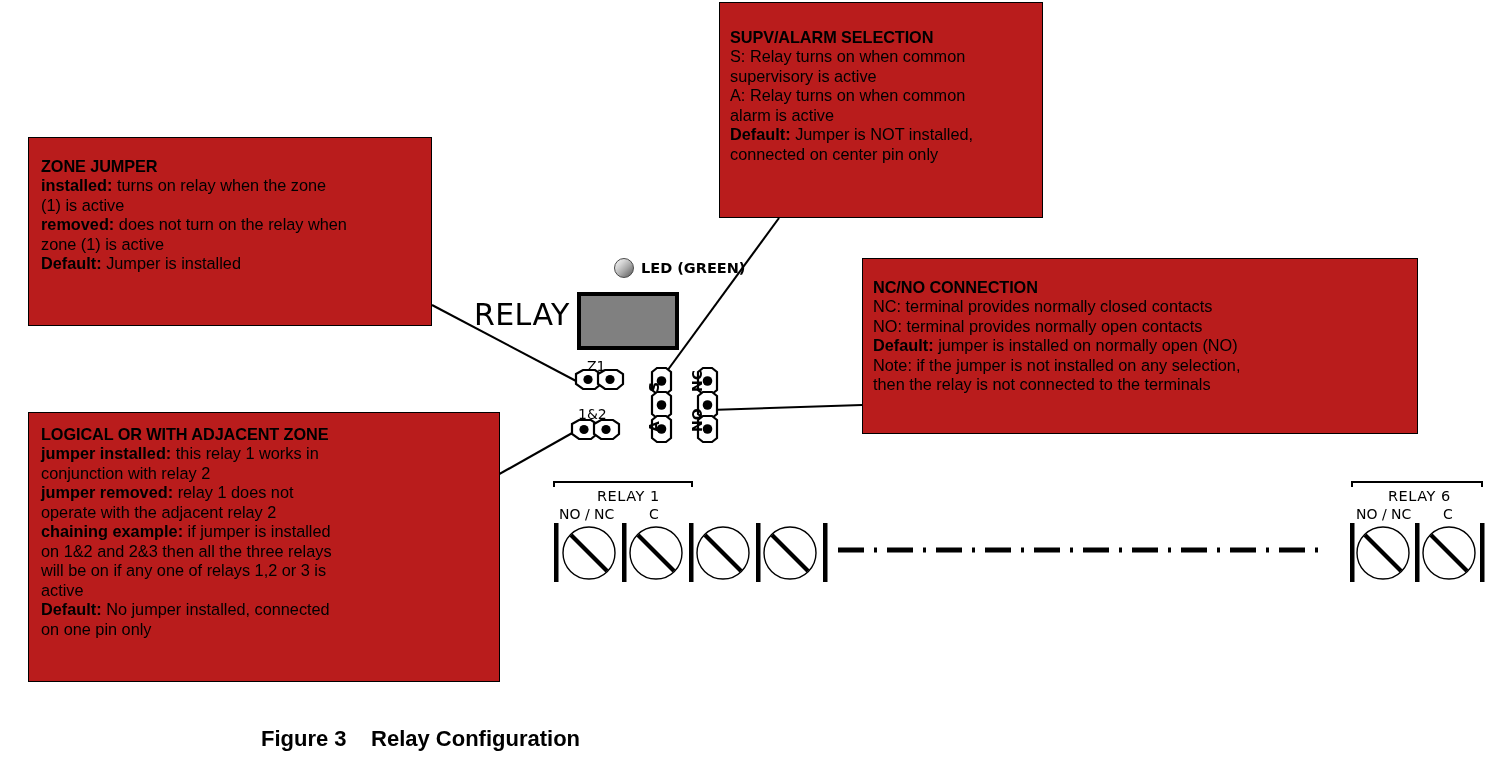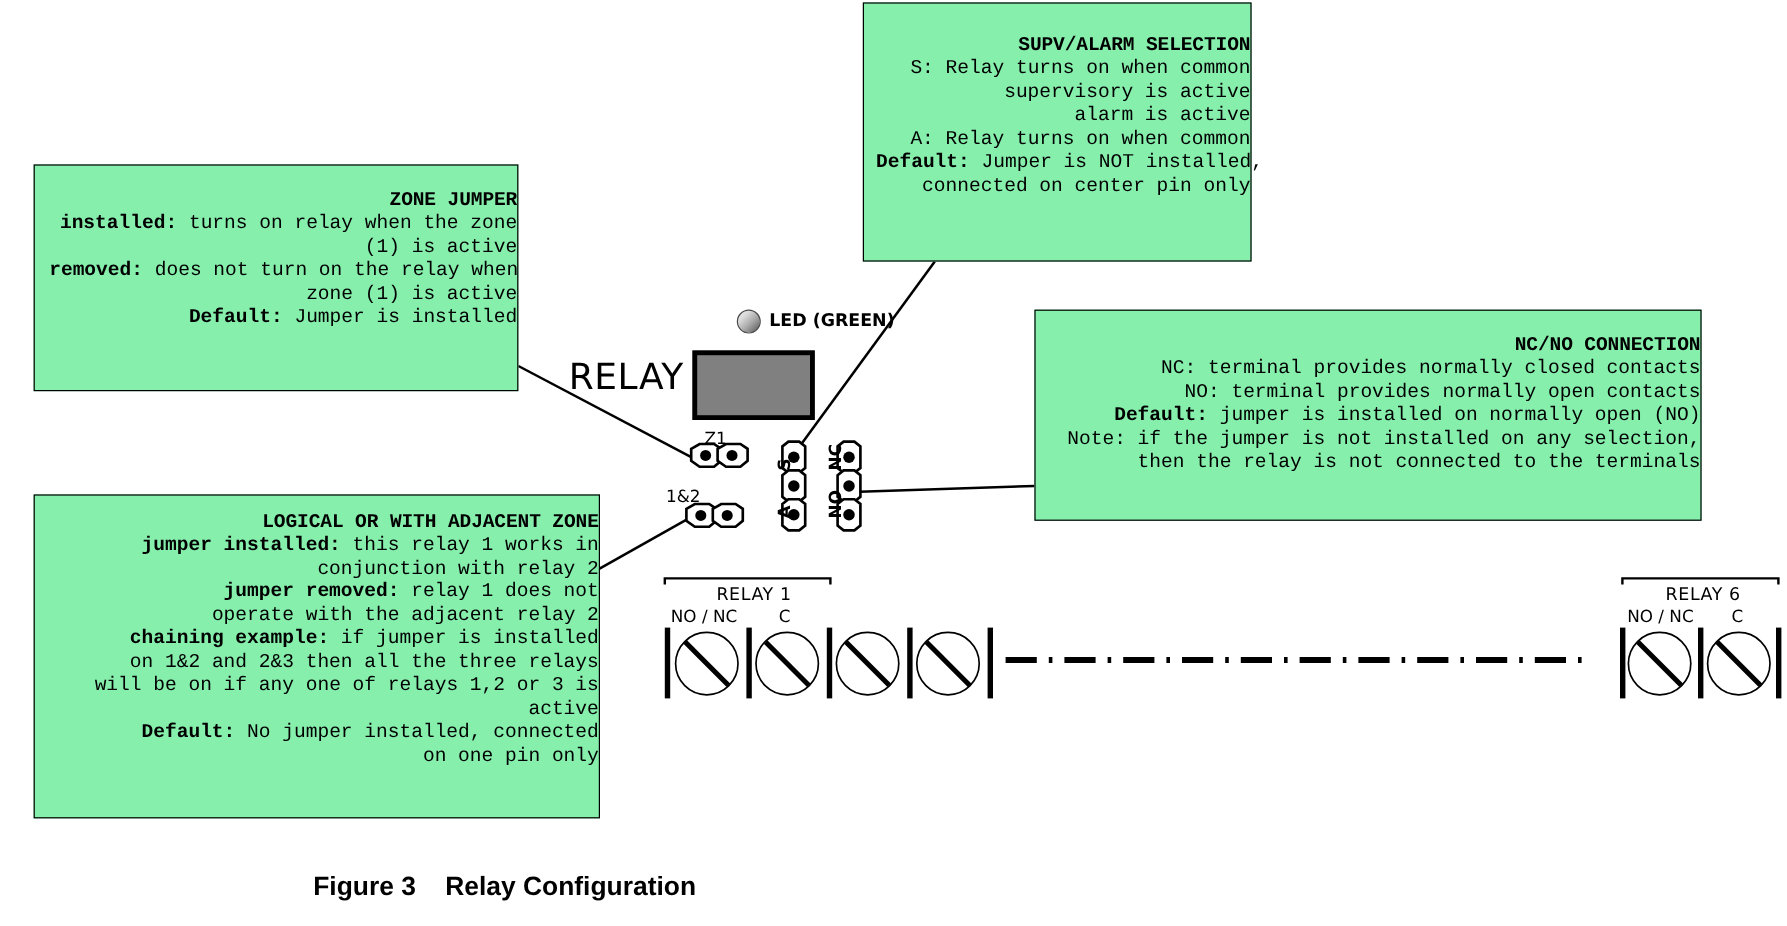--- a/index.html
+++ b/index.html
@@ -24,26 +24,25 @@
     width: 1489px;
     height: 772px;
     pointer-events: none;
   }
 
   
   .callout {
     position: absolute;
     box-sizing: border-box;
     border: 1.6px solid #000000;
-    background: #86efac;
-    color: #000000;
-    font-family: Liberation Mono, monospace;
+    background: #b91c1c;
+    color: #000000;
+    font-family: Liberation Sans, sans-serif;
     line-height: 1.195;
     z-index: 4;
-    text-align: right;
   }
   .callout .ln {
     white-space: nowrap;
     display: block;
   }
   .callout .hd {
     font-weight: bold;
     letter-spacing: -0.1px;
   }
   .callout .lb {
@@ -115,21 +114,21 @@
   
   .pad-label {
     position: absolute;
     font-family: "DejaVu Sans", sans-serif;
     font-size: 14px;
     color: #000000;
     white-space: nowrap;
     z-index: 3;
   }
   #lbl-z1 { left: 587px; top: 358px; }
-  #lbl-12 { left: 555px; top: 406px; }
+  #lbl-12 { left: 578px; top: 406px; }
 
   .vlabel {
     position: absolute;
     font-family: "DejaVu Sans", sans-serif;
     font-size: 14px;
     font-weight: bold;
     color: #000000;
     white-space: nowrap;
     transform: rotate(-90deg);
     transform-origin: left top;
@@ -276,22 +275,22 @@
     <span class="ln"><span class="lb"></span><span>(1) is active</span></span>
     <span class="ln"><span class="lb">removed:</span><span> does not turn on the relay when</span></span>
     <span class="ln"><span class="lb"></span><span>zone (1) is active</span></span>
     <span class="ln"><span class="lb">Default:</span><span> Jumper is installed</span></span>
   </div>
 
   <div class="callout" id="box-supv">
     <span class="ln hd">SUPV/ALARM SELECTION</span>
     <span class="ln"><span class="lb"></span><span>S: Relay turns on when common</span></span>
     <span class="ln"><span class="lb"></span><span>supervisory is active</span></span>
+    <span class="ln"><span class="lb"></span><span>A: Relay turns on when common</span></span>
     <span class="ln"><span class="lb"></span><span>alarm is active</span></span>
-    <span class="ln"><span class="lb"></span><span>A: Relay turns on when common</span></span>
     <span class="ln"><span class="lb">Default:</span><span>  Jumper is NOT installed,</span></span>
     <span class="ln"><span class="lb"></span><span>connected on center pin only</span></span>
   </div>
 
   <div class="callout" id="box-ncno">
     <span class="ln hd">NC/NO CONNECTION</span>
     <span class="ln"><span class="lb"></span><span>NC: terminal provides normally closed contacts</span></span>
     <span class="ln"><span class="lb"></span><span>NO: terminal provides normally open contacts</span></span>
     <span class="ln"><span class="lb">Default:</span><span> jumper is installed on normally open (NO)</span></span>
     <span class="ln"><span class="lb"></span><span>Note: if the jumper is not installed on any selection,</span></span>

